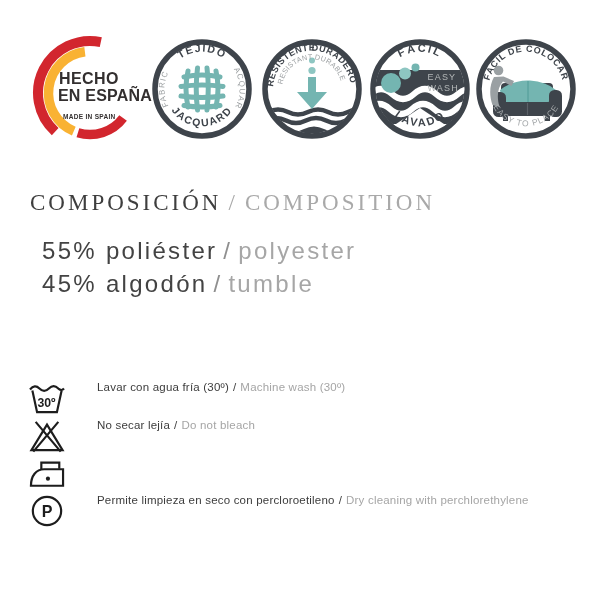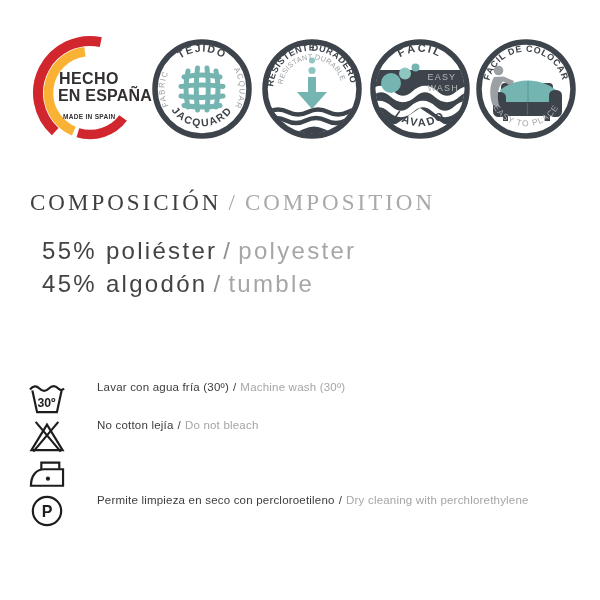--- a/index.html
+++ b/index.html
@@ -211,21 +211,21 @@
     </div>
 
     <div class="care-row">
       <span class="care-icon">
         <svg width="38" height="34" viewBox="0 0 40 36">
           <path class="cicon" d="M20 6 L36.5 33 L3.5 33 Z"></path>
           <path class="cicon" d="M8 3 L34.5 34.5 M32 3 L5.5 34.5"></path>
         </svg>
       </span>
       <span class="care-text">
-        <span class="c-es">No cotton lejía</span><span class="c-sep">/</span><span class="c-en">Do not bleach</span>
+        <span class="c-es">No secar lejía</span><span class="c-sep">/</span><span class="c-en">Do not bleach</span>
       </span>
     </div>
 
     <div class="care-row">
       <span class="care-icon">
         <svg width="38" height="34" viewBox="0 0 40 36">
           <path class="cicon" d="M14 14 V7 H33 V13.5"></path>
           <path class="cicon" d="M3 31.5 C3 21 8.5 14 17 14 L37 14 L37 31.5 Z"></path>
           <circle cx="21" cy="24" r="2.2" fill="#1d1d1d" stroke="none"></circle>
         </svg>

